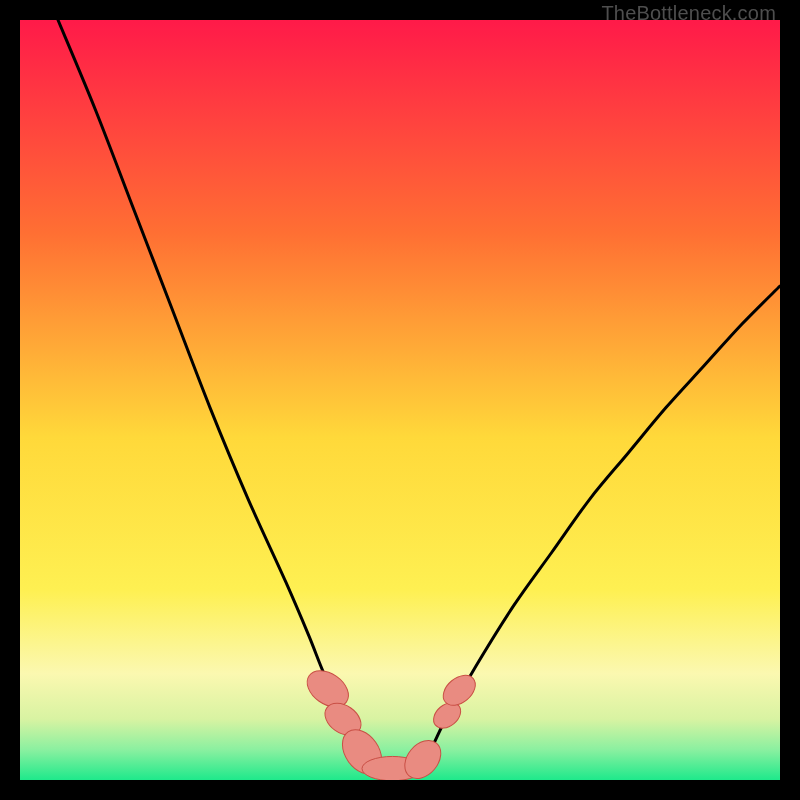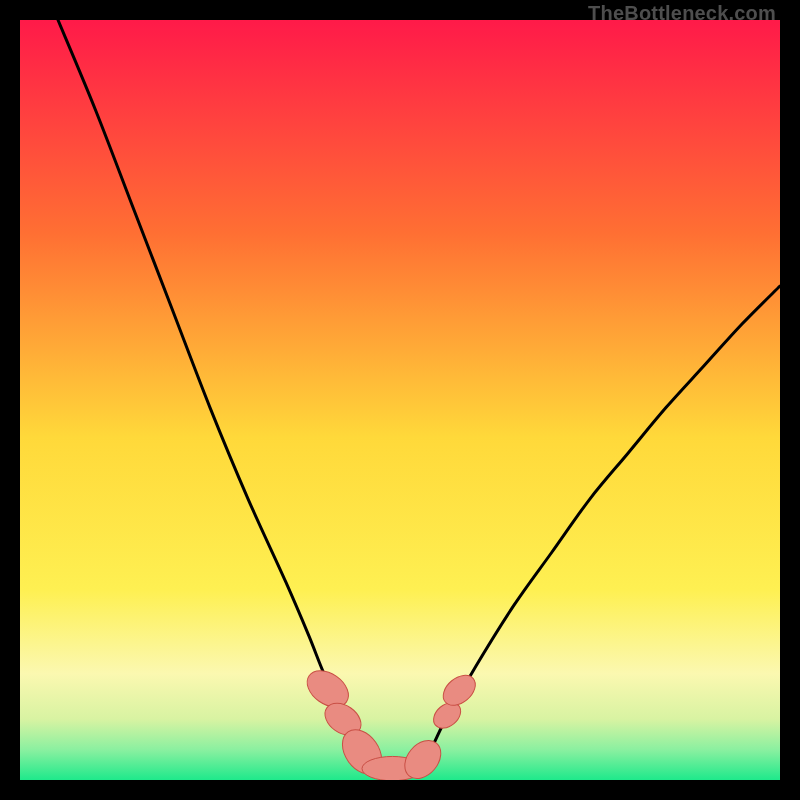--- a/index.html
+++ b/index.html
@@ -27,21 +27,21 @@
     position: absolute;
     top: 0; left: 0;
     width: 100%; height: 100%;
   }
   .watermark {
     position: absolute;
     top: 2px;
     right: 24px;
     color: #4e4e4e;
     font-size: 20px;
-    font-weight: 700;
+    font-weight: 400;
     letter-spacing: 0.2px;
   }
   svg.curve {
     position: absolute;
     top: 0; left: 0;
     width: 760px; height: 760px;
     overflow: visible;
   }
 </style>
 </head>

